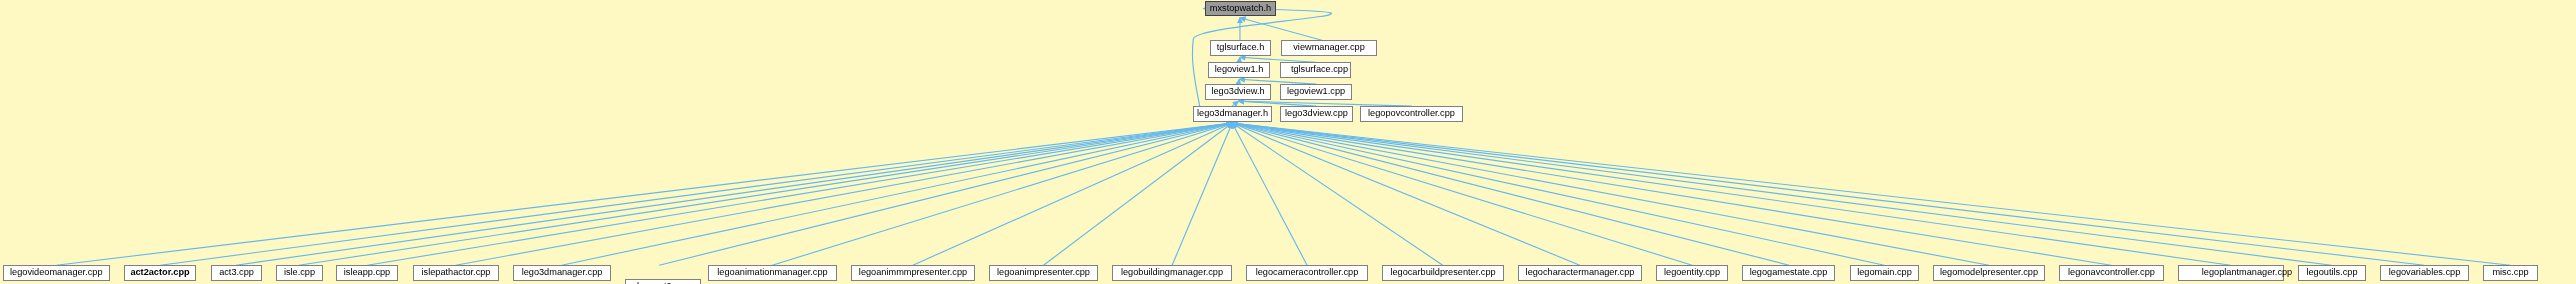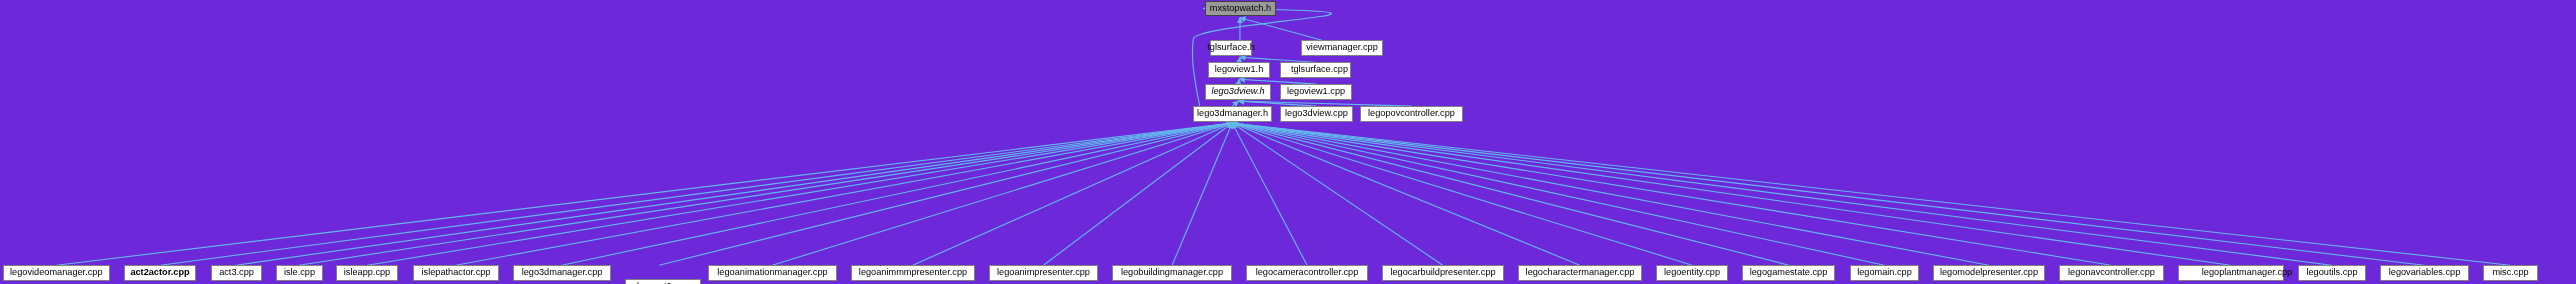--- a/index.html
+++ b/index.html
@@ -1,17 +1,17 @@
 <!DOCTYPE html>
 <html style="font-size:11.3px"><head>
 <meta charset="utf-8">
 <style>
   html,body{margin:0;padding:0;background:#000;}
   body{width:2576px;height:285px;overflow:hidden;font-family:"Liberation Sans",sans-serif;}
-  #graph{position:relative;width:2576px;height:285px;background:#6d28d9;}
+  #graph{position:relative;width:2576px;height:285px;background:#fef9c3;}
   #edges{position:absolute;left:0;top:0;width:2576px;height:285px;}
   .node{position:absolute;box-sizing:border-box;background:#ffffff;border:0.7px solid #808080;
         color:#000;font-size:9.2px;line-height:1;display:flex;align-items:center;justify-content:center;
         white-space:nowrap;height:15.5px;cursor:pointer;}
   .node.root{background:#9a9a9a;border:0.7px solid #404040;}
   .node span{pointer-events:none;}
 </style>
 </head>
 <body>
 
@@ -56,33 +56,33 @@
         <path d="M3157,375 L1744,174" marker-end="url(#ah)"></path>
         <path d="M3300,375 L1744,174" marker-end="url(#ah)"></path>
         <path d="M3431,375 L1744,174" marker-end="url(#ah)"></path>
         <path d="M3553,375 L1744,174" marker-end="url(#ah)"></path>
       </g>
   </svg>
   <div id="node-layer">
       <div class="node root" style="left: 1205px; top: 0.7px; width: 71px;">
         <span>mxstopwatch.h</span>
       </div>
-      <div class="node" style="left: 1210px; top: 40px; width: 42px;">
+      <div class="node" style="left: 1210px; top: 40px; width: 61px;">
         <span>tglsurface.h</span>
       </div>
-      <div class="node" style="left: 1281px; top: 40px; width: 82px; margin-left: 20px;">
+      <div class="node" style="left: 1281px; top: 40px; width: 96px;">
         <span>viewmanager.cpp</span>
       </div>
       <div class="node" style="left: 1208px; top: 62px; width: 62px;">
         <span>legoview1.h</span>
       </div>
       <div class="node" style="left: 1280px; top: 62px; width: 71px; padding-left: 8px;">
         <span>tglsurface.cpp</span>
       </div>
-      <div class="node" style="left: 1205px; top: 84px; width: 66px; font-style: italic;">
+      <div class="node" style="left: 1205px; top: 84px; width: 66px;">
         <span>lego3dview.h</span>
       </div>
       <div class="node" style="left: 1280px; top: 84px; width: 72px;">
         <span>legoview1.cpp</span>
       </div>
       <div class="node" style="left: 1193px; top: 106px; width: 79px;">
         <span>lego3dmanager.h</span>
       </div>
       <div class="node" style="left: 1280px; top: 106px; width: 73px;">
         <span>lego3dview.cpp</span>

